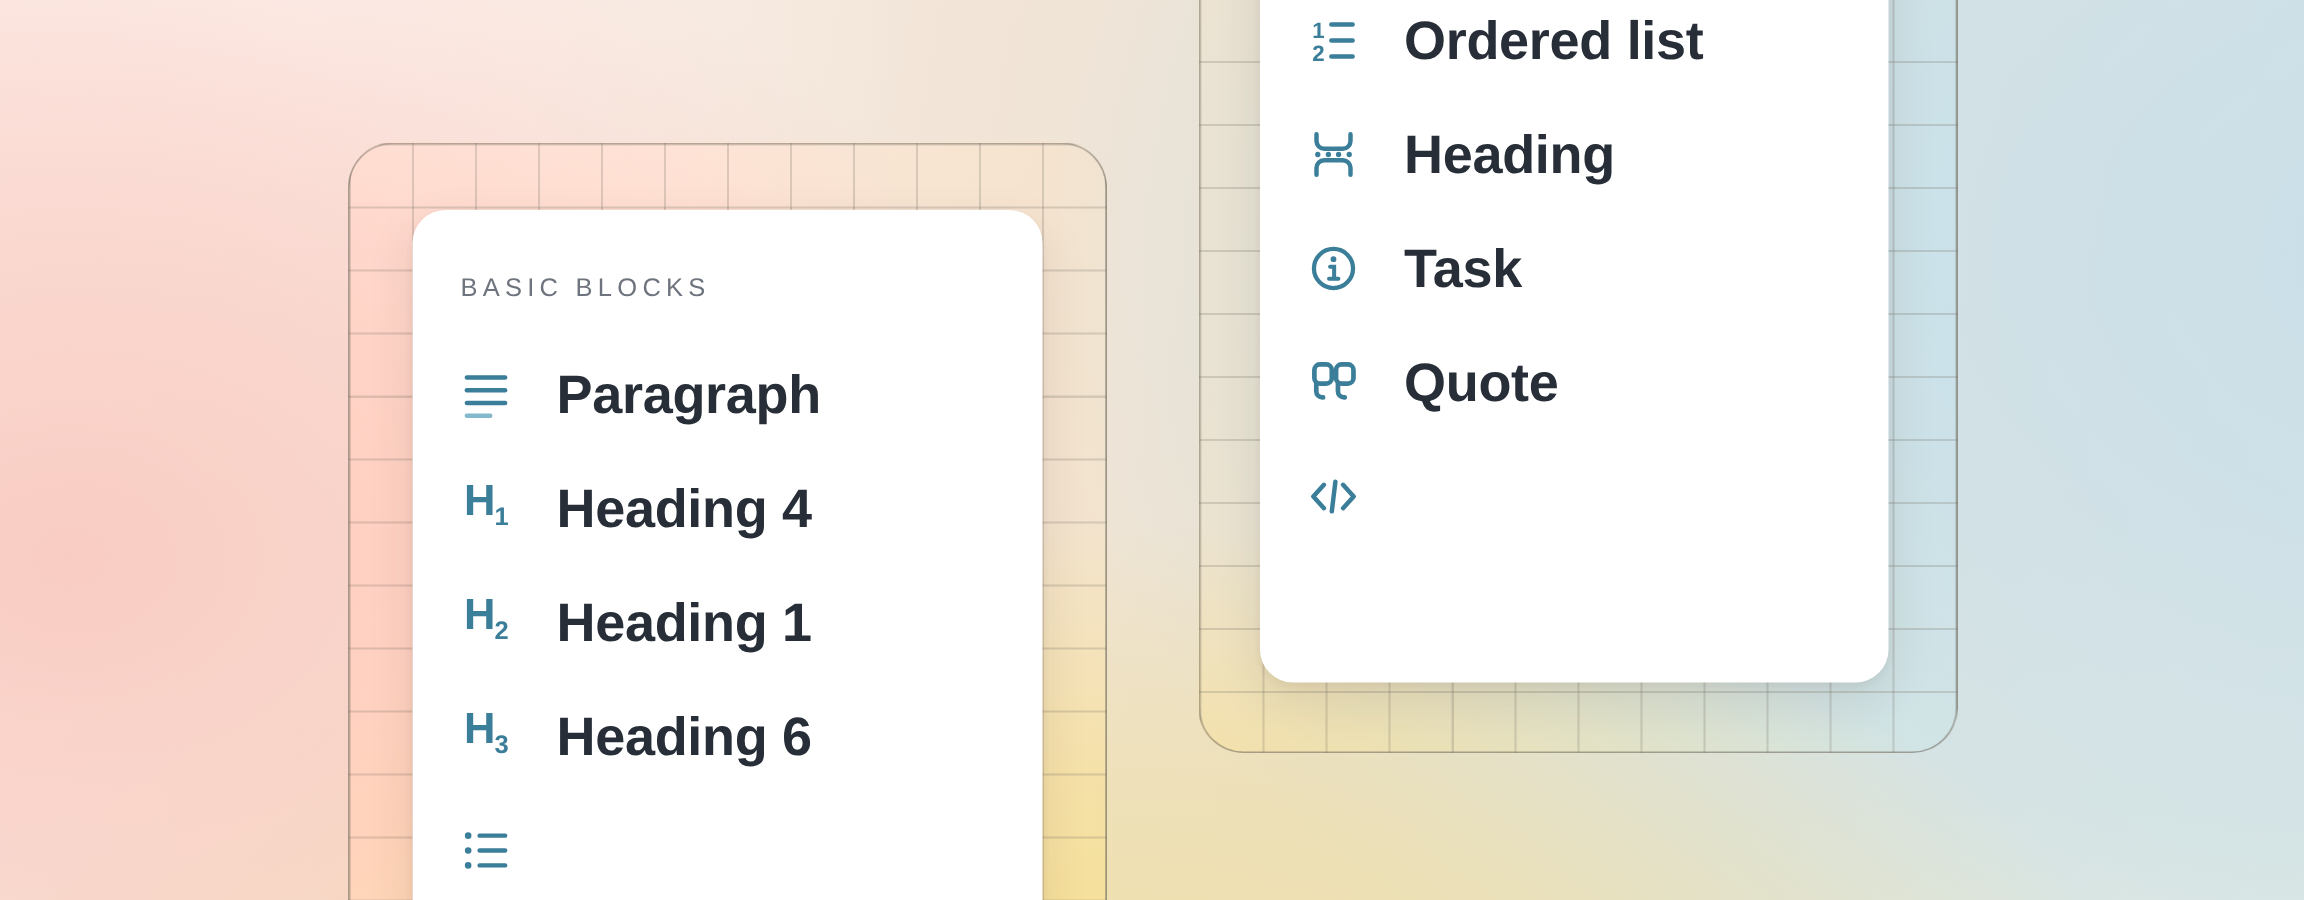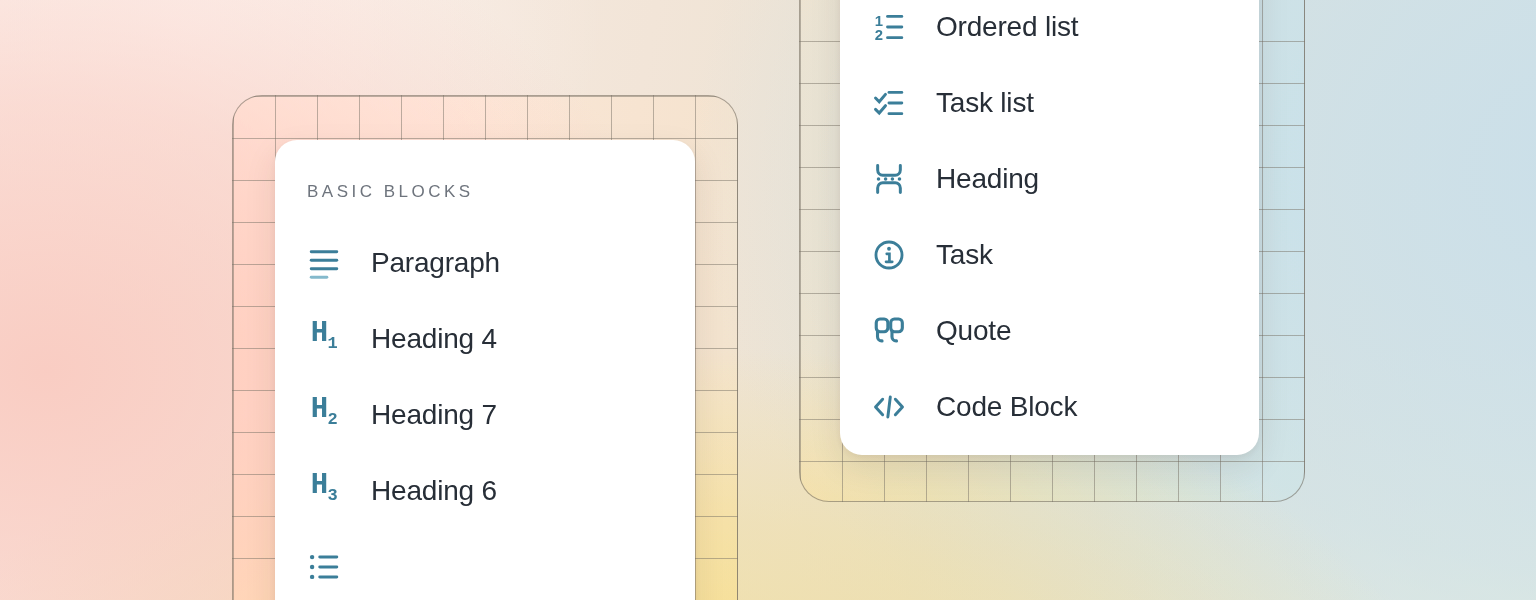--- a/index.html
+++ b/index.html
@@ -46,25 +46,24 @@
     height:76px;display:flex;align-items:center;cursor:pointer;
   }
   .icon{
     width:34px;height:34px;flex:0 0 34px;margin-right:30px;
     display:flex;align-items:center;justify-content:center;
   }
   .icon svg{width:34px;height:34px;display:block;}
   .h-icon{
     font-size:29px;font-weight:700;color:var(--teal);line-height:34px;
     letter-spacing:-0.5px;
-    font-family:Liberation Mono, monospace;
   }
   .h-icon sub{font-size:17px;font-weight:700;}
   .label{
-    font-size:28px;font-weight:400;color:var(--text);letter-spacing:-0.2px;
+    font-size:36px;font-weight:700;color:var(--text);letter-spacing:-0.2px;
     white-space:nowrap;
   }
 </style>
 </head>
 <body>
 
 <div class="grid-panel" id="panel-left"></div>
 <div class="grid-panel" id="panel-right"></div>
 
 <div class="card" id="card-left">
@@ -86,21 +85,21 @@
       <div class="menu-item">
         <span class="icon">
           <span class="h-icon">H<sub>1</sub></span>
         </span>
         <span class="label">Heading 4</span>
       </div>
       <div class="menu-item">
         <span class="icon">
           <span class="h-icon">H<sub>2</sub></span>
         </span>
-        <span class="label">Heading 7</span>
+        <span class="label">Heading 1</span>
       </div>
       <div class="menu-item">
         <span class="icon">
           <span class="h-icon">H<sub>3</sub></span>
         </span>
         <span class="label">Heading 6</span>
       </div>
       <div class="menu-item">
         <span class="icon">
           <svg viewBox="0 0 24 24">
@@ -128,34 +127,20 @@
             <g stroke="var(--teal)" stroke-width="2.1" stroke-linecap="round" fill="none">
               <path d="M11 4.5h10"></path>
               <path d="M11 12h10"></path>
               <path d="M11 19.5h10"></path>
             </g>
      <text x="2" y="11" font-size="10.5" font-weight="bold" fill="var(--teal)" font-family="Liberation Sans, sans-serif">1</text>
      <text x="2" y="21.5" font-size="10.5" font-weight="bold" fill="var(--teal)" font-family="Liberation Sans, sans-serif">2</text>
           </svg>
         </span>
         <span class="label">Ordered list</span>
-      </div>
-      <div class="menu-item">
-        <span class="icon">
-          <svg viewBox="0 0 24 24">
-            <g stroke="var(--teal)" stroke-width="2.1" stroke-linecap="round" fill="none">
-              <path d="M12 4.5h9"></path>
-              <path d="M12 12h9"></path>
-              <path d="M12 19.5h9"></path>
-     <path d="M2.5 8.5l2.6 2.6 4.4-5.2"></path>
-              <path d="M2.5 16.5l2.6 2.6 4.4-5.2"></path>
-            </g>
-          </svg>
-        </span>
-        <span class="label">Task list</span>
       </div>
       <div class="menu-item">
         <span class="icon">
           <svg viewBox="0 0 24 24">
             <g stroke="var(--teal)" stroke-width="2.1" stroke-linecap="round" fill="none">
      <path d="M4 2.5v3.2a3.6 3.6 0 0 0 3.6 3.6h8.8A3.6 3.6 0 0 0 20 5.7V2.5"></path>
      <path d="M4 21.5v-3.2a3.6 3.6 0 0 1 3.6-3.6h8.8a3.6 3.6 0 0 1 3.6 3.6v3.2"></path>
             </g>
      <g fill="var(--teal)">
               <circle cx="4.6" cy="12" r="1.25"></circle>
@@ -193,16 +178,15 @@
       <div class="menu-item">
         <span class="icon">
           <svg viewBox="0 0 24 24">
             <g stroke="var(--teal)" stroke-width="2.1" stroke-linecap="round" fill="none" stroke-linejoin="round">
      <path d="M7.5 6.5 2.5 12l5 5.5"></path>
               <path d="M16.5 6.5 21.5 12l-5 5.5"></path>
               <path d="M12.9 5l-1.7 14"></path>
             </g>
           </svg>
         </span>
-        <span class="label">Code Block</span>
       </div>
     </div>
 </div>
 
 </body></html>

